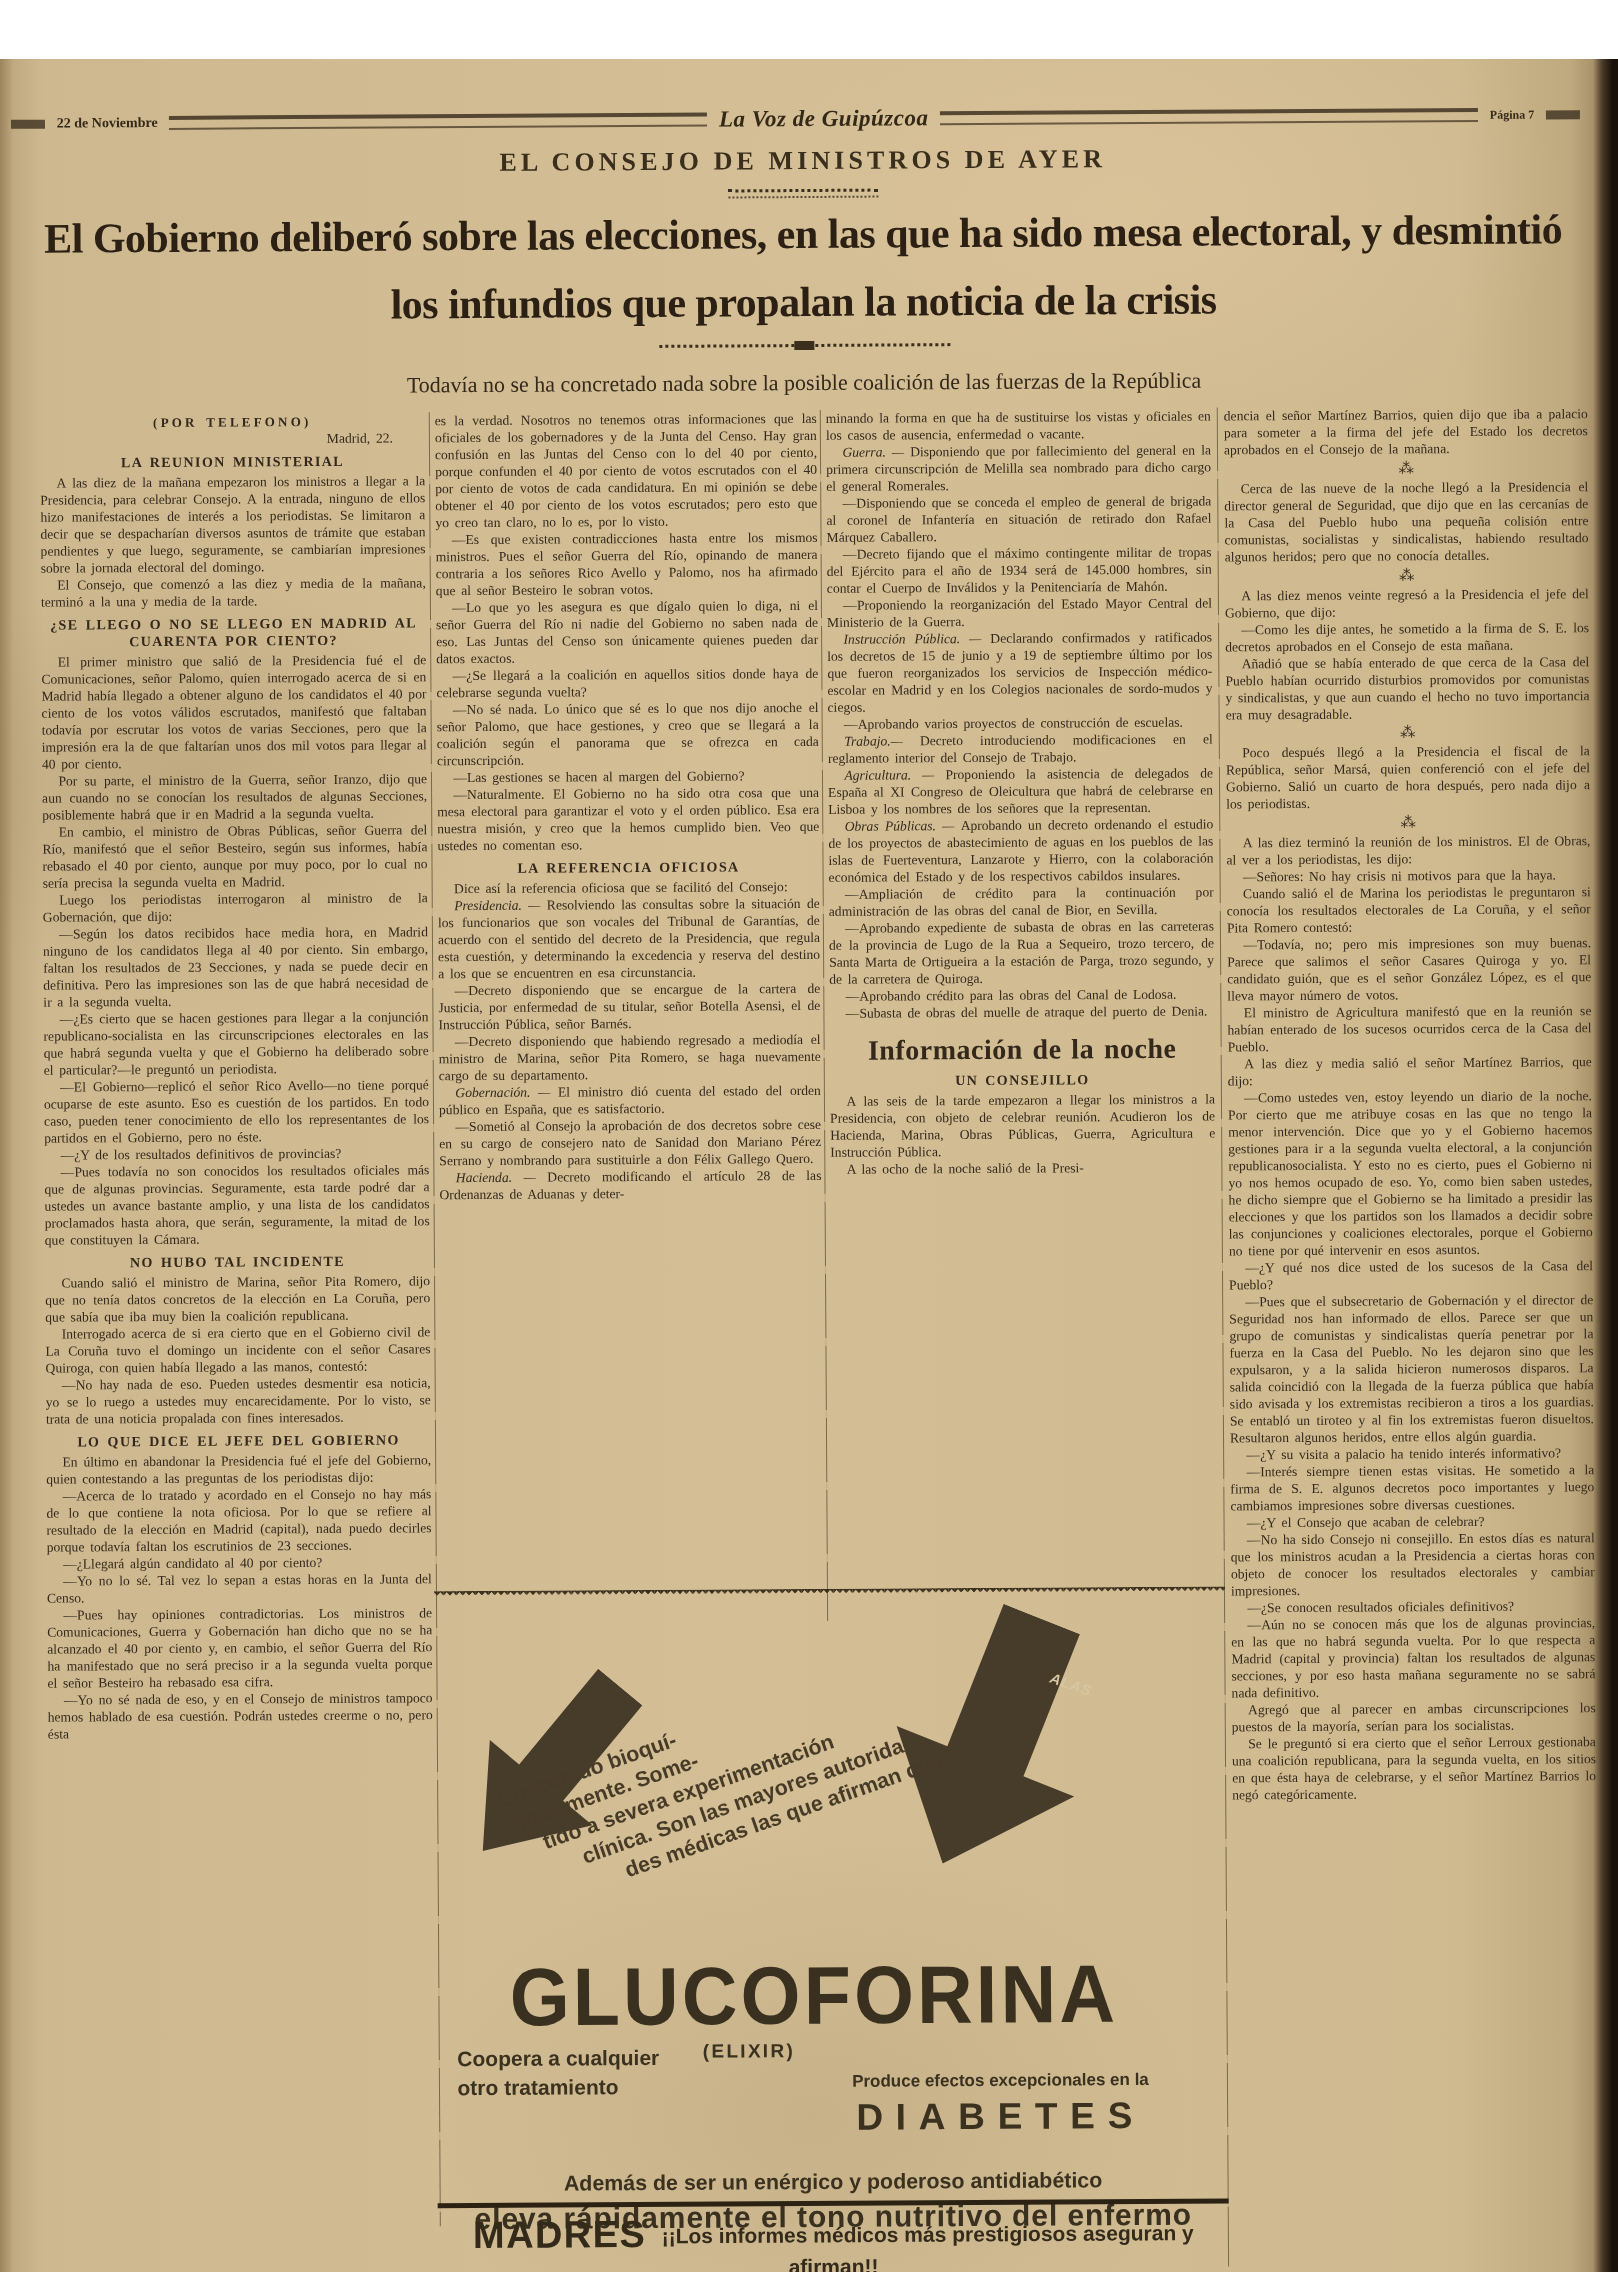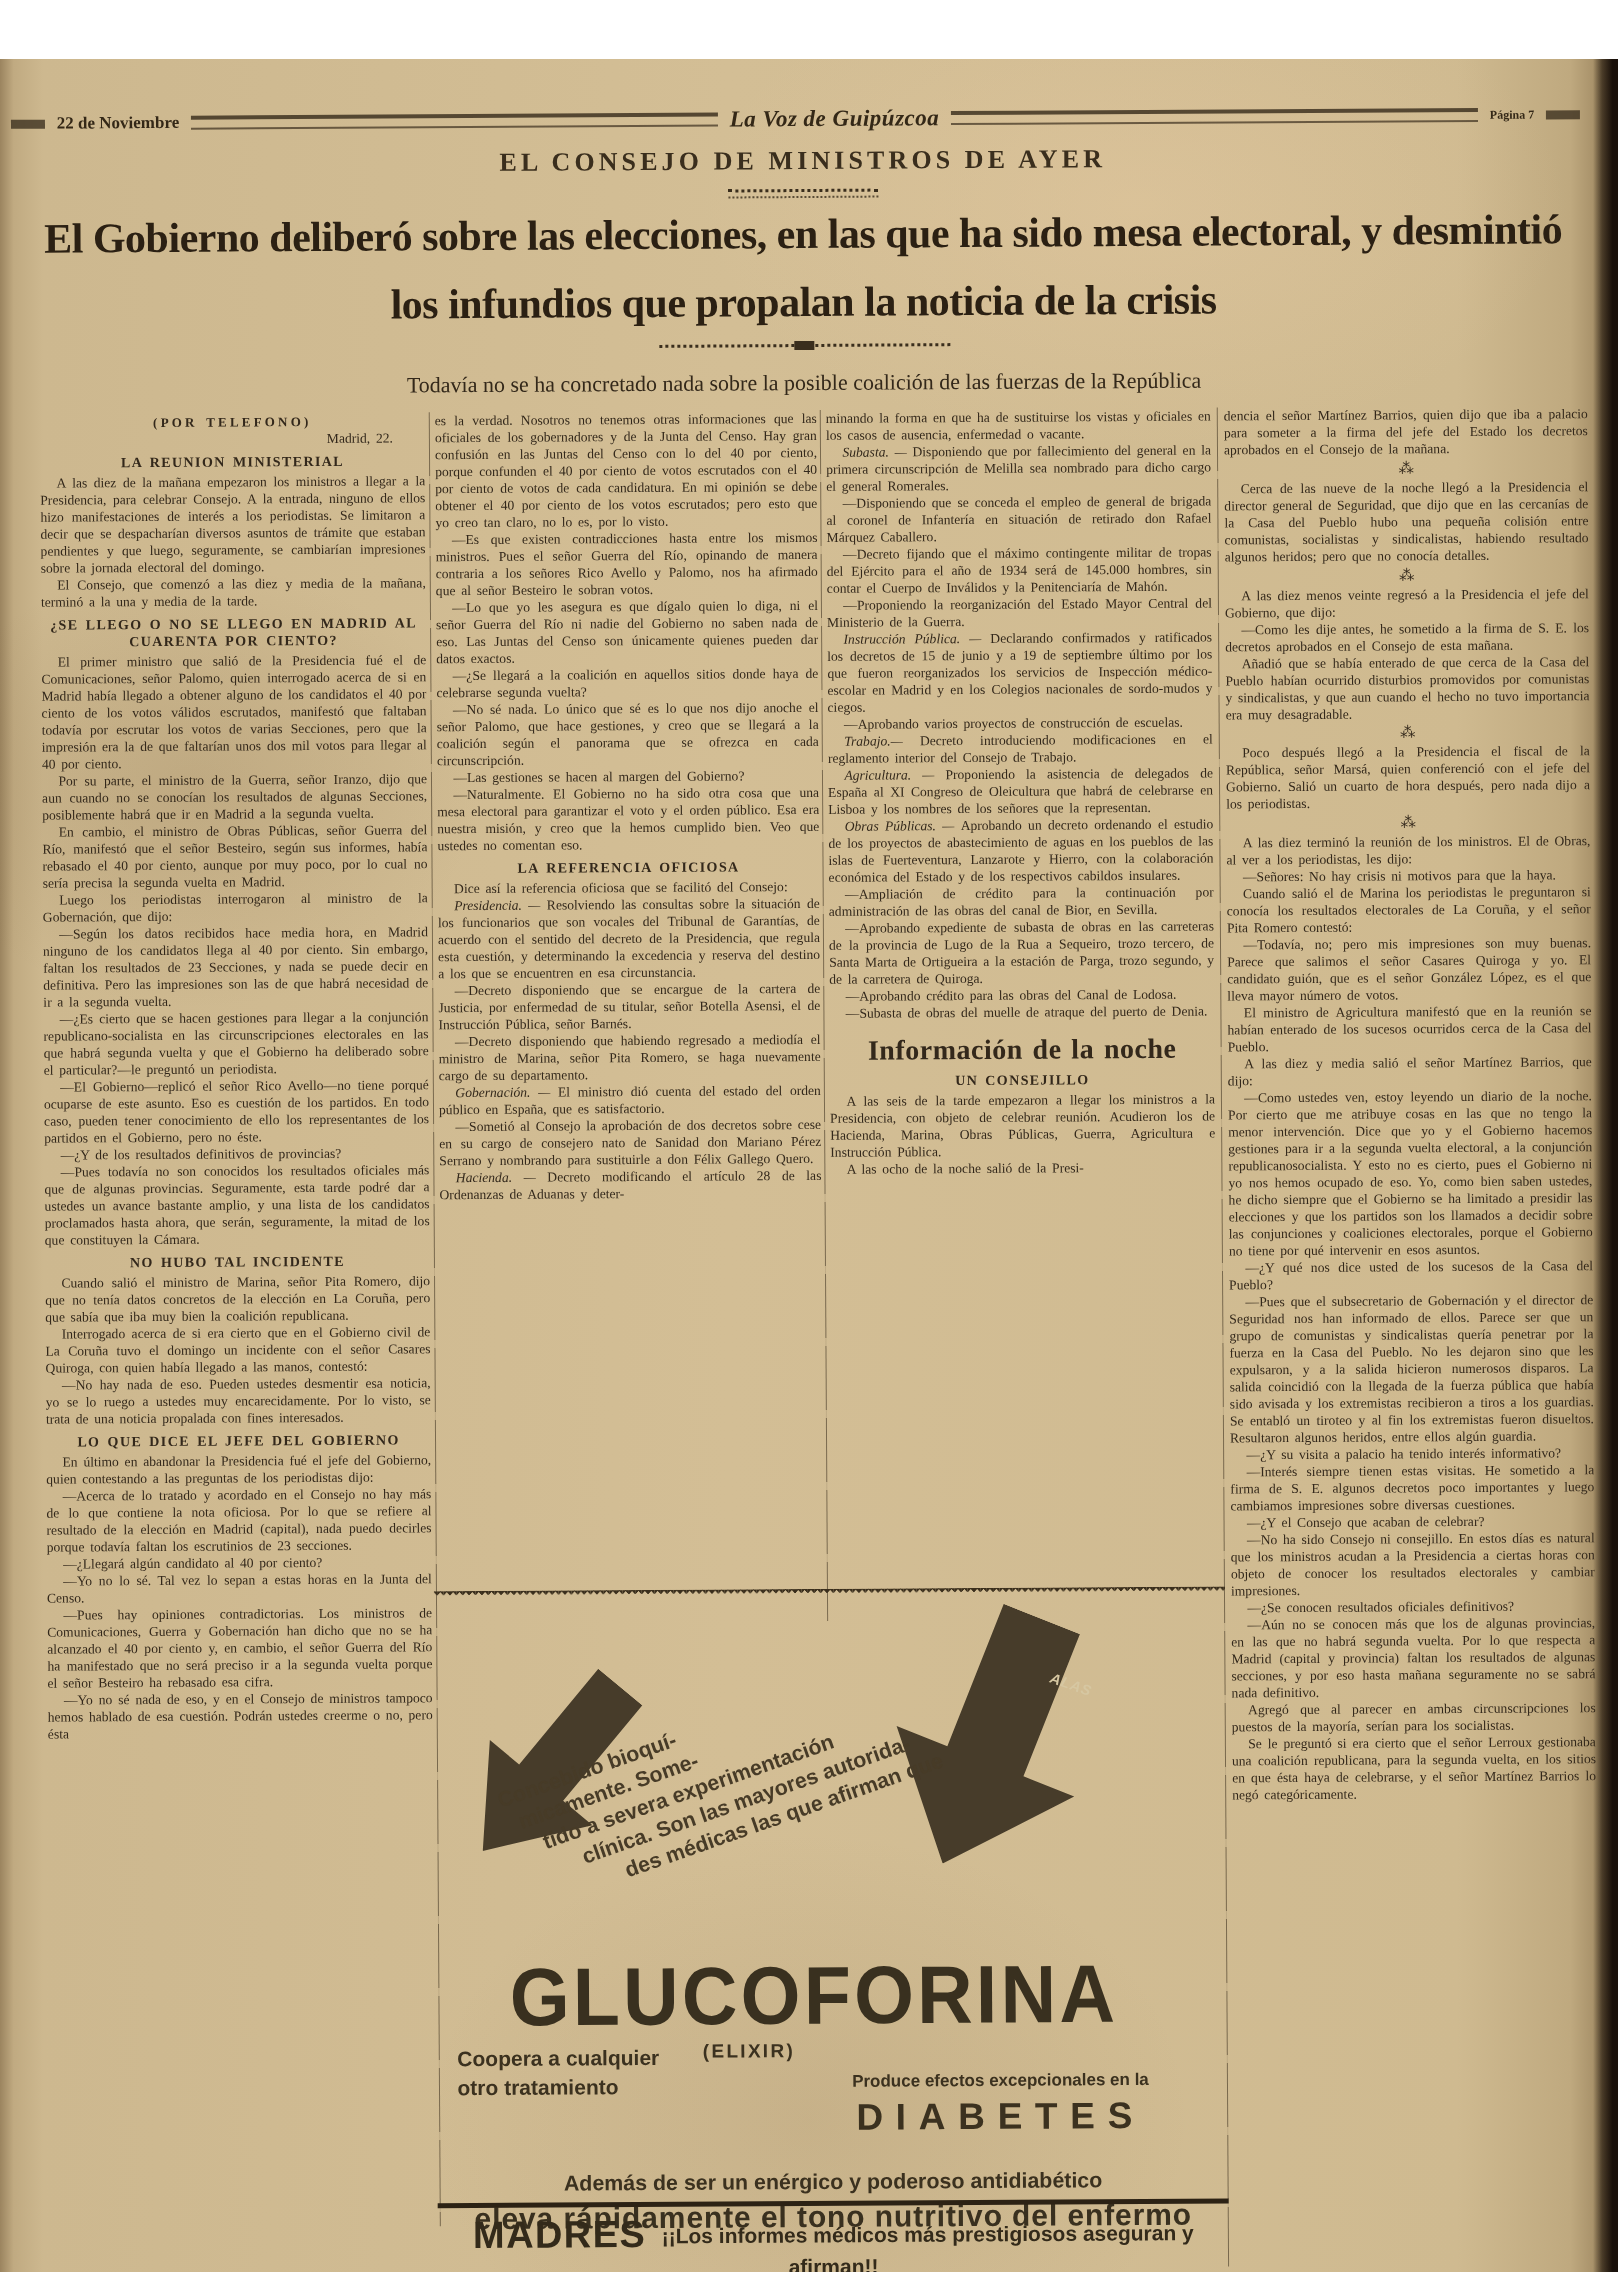--- a/index.html
+++ b/index.html
@@ -18,21 +18,21 @@
       linear-gradient(90deg,#9b845f 0px,#c0aa81 13.6px,#cdb88f 43px,#d3be95 45%,#cfba90 90%,#bfa97f 97%,#8f7853 100%),
       #cdb88f;}
   .tilt{position:absolute;inset:0;transform:rotate(-0.35deg);color:#342817;}
 
   .edge-right{position:absolute;top:0;right:0;width:26px;height:100%;background:linear-gradient(90deg,rgba(25,16,8,0),rgba(30,20,10,.65) 35%,#19100a 75%);}
 
   
   .masthead{position:absolute;top:45px;left:18px;right:32px;height:30px;display:flex;align-items:center;gap:11.8px;}
   .orn{width:34px;height:9px;background:#3a2e1d;opacity:.78;flex:0 0 auto;}
   .mh-rule{flex:1 1 auto;height:8.2px;border-top:4.5px solid rgba(58,46,29,.82);border-bottom:2.7px solid rgba(58,46,29,.7);}
-  .mh-date{font-size:17px;font-weight:bold;white-space:nowrap;}
+  .mh-date{font-size:14px;font-weight:bold;white-space:nowrap;}
   .mh-title{font-size:23px;font-weight:bold;font-style:italic;white-space:nowrap;letter-spacing:0.5px;}
   .mh-page{font-size:12px;font-weight:bold;white-space:nowrap;}
 
   
   .kicker{position:absolute;top:87px;left:0;width:100%;text-align:center;font-size:26px;font-weight:600;letter-spacing:4.1px;color:#3a2e1d;}
   .dot-small{position:absolute;top:130px;left:50%;width:150px;margin-left:-75px;height:4.1px;border-top:3.2px dotted #3a2e1d;border-bottom:2.3px dotted rgba(58,46,29,.8);}
   .headline{position:absolute;top:141px;left:0;width:100%;margin:0;padding:0 50px;box-sizing:border-box;text-align:center;font-size:42px;line-height:68px;font-weight:bold;color:#2b2013;letter-spacing:-0.5px;}
   .dot-ornate{position:absolute;top:285px;left:50%;width:291px;margin-left:-145px;height:3.6px;border-top:3.6px dotted #3a2e1d;}
   .dot-ornate::after{content:"";position:absolute;left:50%;top:-6.4px;width:20px;height:9px;margin-left:-10px;background:#3a2e1d;}
   .subhead{position:absolute;top:311px;left:0;width:100%;margin:0;padding:0 159px;box-sizing:border-box;text-align:center;font-size:22px;font-weight:500;color:#33281a;}
@@ -156,21 +156,21 @@
           <p class="para">Dice así la referencia oficiosa que se facilitó del Consejo:</p>
           <p class="para"><i>Presidencia. — </i>Resolviendo las consultas sobre la situación de los funcionarios que son vocales del Tribunal de Garantías, de acuerdo con el sentido del decreto de la Presidencia, que regula esta cuestión, y determinando la excedencia y reserva del destino a los que se encuentren en esa circunstancia.</p>
           <p class="para">—Decreto disponiendo que se encargue de la cartera de Justicia, por enfermedad de su titular, señor Botella Asensi, el de Instrucción Pública, señor Barnés.</p>
           <p class="para">—Decreto disponiendo que habiendo regresado a mediodía el ministro de Marina, señor Pita Romero, se haga nuevamente cargo de su departamento.</p>
           <p class="para"><i>Gobernación. — </i>El ministro dió cuenta del estado del orden público en España, que es satisfactorio.</p>
           <p class="para">—Sometió al Consejo la aprobación de dos decretos sobre cese en su cargo de consejero nato de Sanidad don Mariano Pérez Serrano y nombrando para sustituirle a don Félix Gallego Quero.</p>
           <p class="para"><i>Hacienda. — </i>Decreto modificando el artículo 28 de las Ordenanzas de Aduanas y deter-</p>
         </div>
       <div class="col col3">
           <p class="para ni">minando la forma en que ha de sustituirse los vistas y oficiales en los casos de ausencia, enfermedad o vacante.</p>
-          <p class="para"><i>Subasta. — </i>Disponiendo que por fallecimiento del general en la primera circunscripción de Melilla sea nombrado para dicho cargo el general Romerales.</p>
+          <p class="para"><i>Guerra. — </i>Disponiendo que por fallecimiento del general en la primera circunscripción de Melilla sea nombrado para dicho cargo el general Romerales.</p>
           <p class="para">—Disponiendo que se conceda el empleo de general de brigada al coronel de Infantería en situación de retirado don Rafael Márquez Caballero.</p>
           <p class="para">—Decreto fijando que el máximo contingente militar de tropas del Ejército para el año de 1934 será de 145.000 hombres, sin contar el Cuerpo de Inválidos y la Penitenciaría de Mahón.</p>
           <p class="para">—Proponiendo la reorganización del Estado Mayor Central del Ministerio de la Guerra.</p>
           <p class="para"><i>Instrucción Pública. — </i>Declarando confirmados y ratificados los decretos de 15 de junio y a 19 de septiembre último por los que fueron reorganizados los servicios de Inspección médico-escolar en Madrid y en los Colegios nacionales de sordo-mudos y ciegos.</p>
           <p class="para">—Aprobando varios proyectos de construcción de escuelas.</p>
           <p class="para"><i>Trabajo.— </i>Decreto introduciendo modificaciones en el reglamento interior del Consejo de Trabajo.</p>
           <p class="para"><i>Agricultura. — </i>Proponiendo la asistencia de delegados de España al XI Congreso de Oleicultura que habrá de celebrarse en Lisboa y los nombres de los señores que la representan.</p>
           <p class="para"><i>Obras Públicas. — </i>Aprobando un decreto ordenando el estudio de los proyectos de abastecimiento de aguas en los pueblos de las islas de Fuerteventura, Lanzarote y Hierro, con la colaboración económica del Estado y de los respectivos cabildos insulares.</p>
           <p class="para">—Ampliación de crédito para la continuación por administración de las obras del canal de Bior, en Sevilla.</p>
           <p class="para">—Aprobando expediente de subasta de obras en las carreteras de la provincia de Lugo de la Rua a Sequeiro, trozo tercero, de Santa Marta de Ortigueira a la estación de Parga, trozo segundo, y de la carretera de Quiroga.</p>

